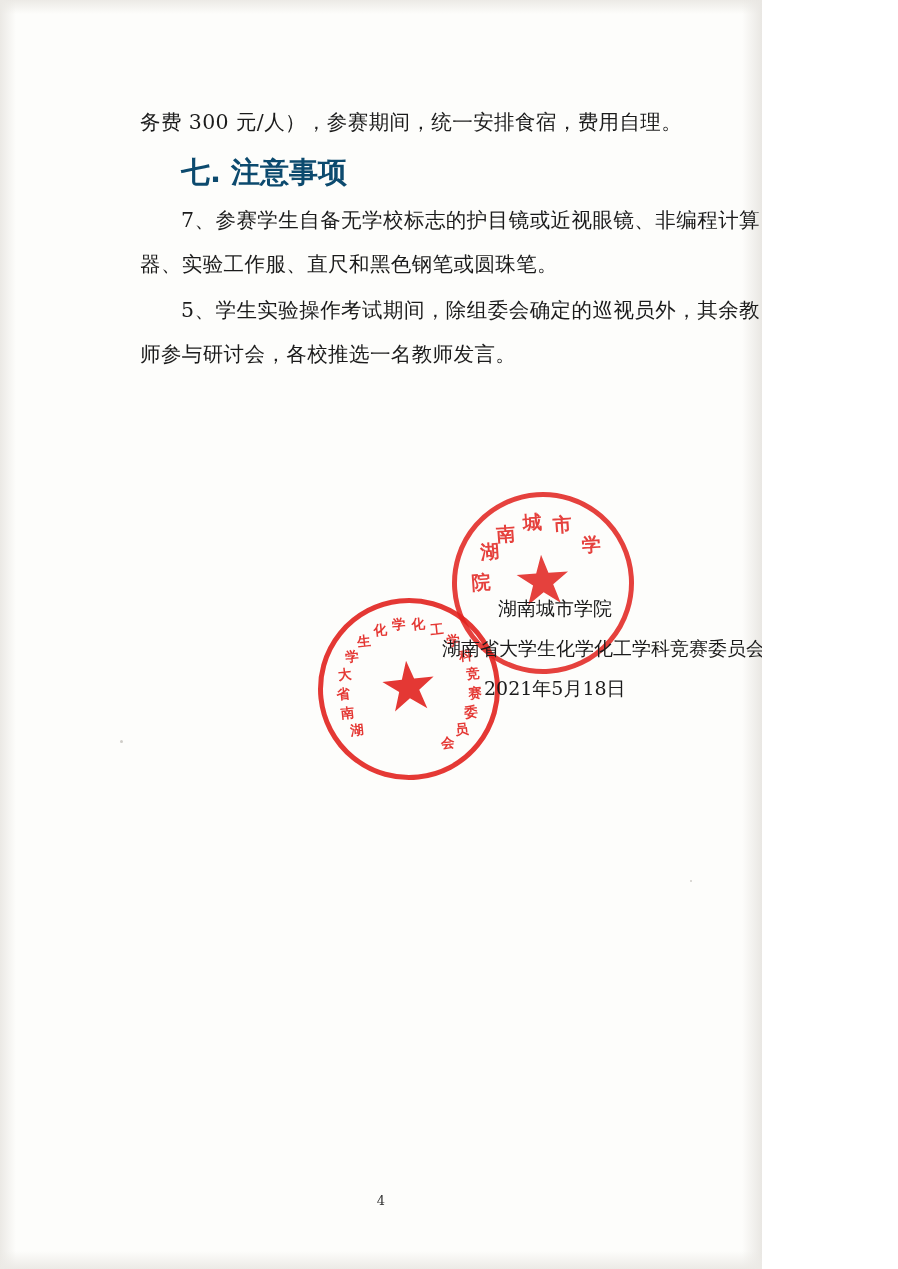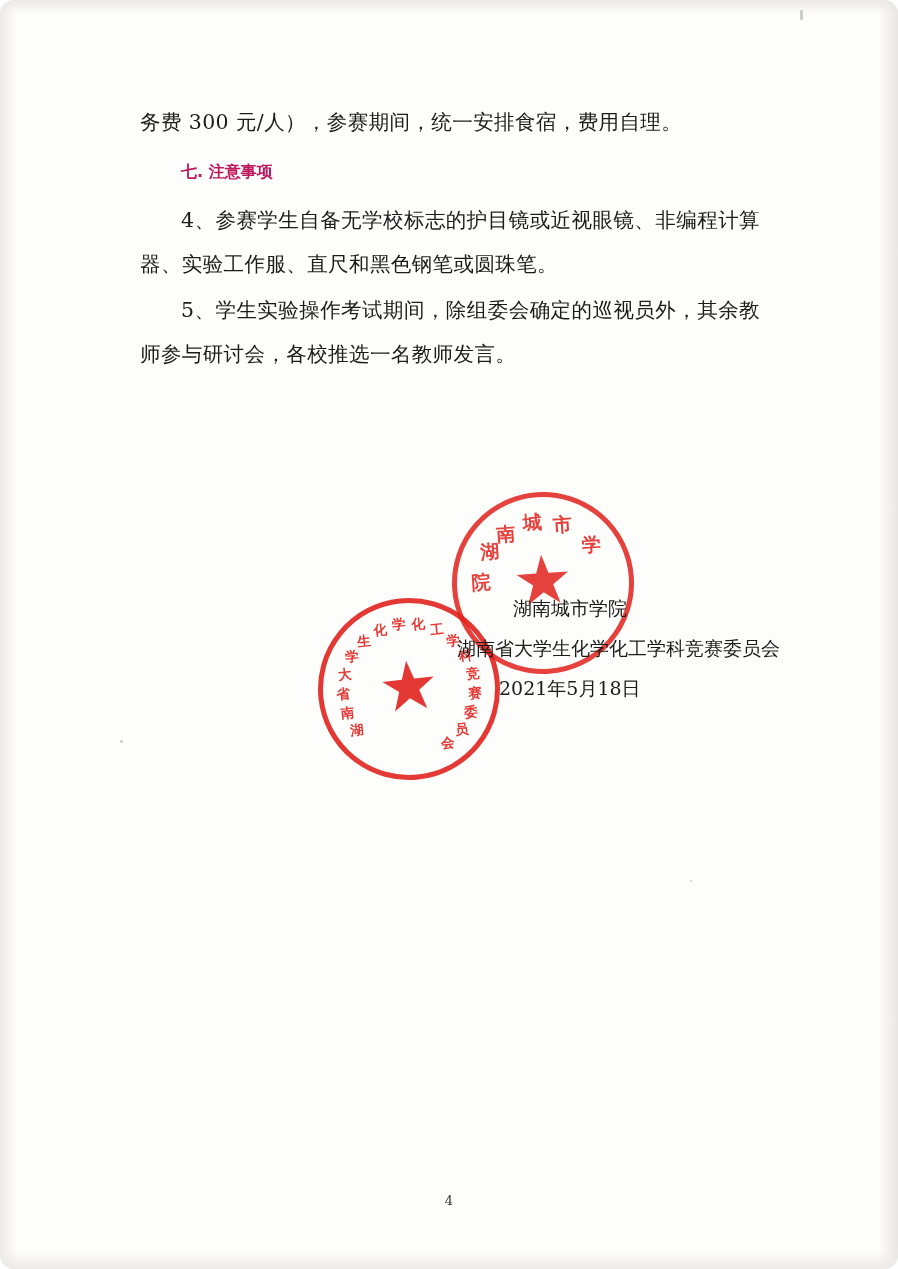--- a/index.html
+++ b/index.html
@@ -5,26 +5,25 @@
   html, body {
     margin: 0;
     padding: 0;
     background: #ffffff;
   }
   body {
     font-family: "DejaVu Serif", "Liberation Serif", serif;
   }
   .page {
     position: relative;
-    width: 898px;
+    width: 762px;
     height: 1269px;
     background: #fdfdfb;
     overflow: hidden;
     box-sizing: border-box;
-    border-radius: 14px;
   }
   
   .scan-edge-top {
     position: absolute;
     top: 0; left: 0; right: 0;
     height: 14px;
     background: linear-gradient(to bottom, #eceae6, rgba(255,255,255,0));
     pointer-events: none;
   }
   .scan-edge-left {
@@ -67,32 +66,32 @@
     color: #1b1b1b;
     letter-spacing: 0.4px;
     text-align: justify;
     margin: 0 0 2px 0;
     font-family: "DejaVu Serif", "Liberation Serif", serif;
   }
   .indent {
     text-indent: 41px;
   }
   .heading {
-    font-size: 16px;
+    font-size: 29px;
     line-height: 48px;
     font-weight: bold;
-    color: #be185d;
+    color: #0c4a6e;
     margin: 4px 0 2px 0;
     text-indent: 41px;
     font-family: "DejaVu Sans", "Liberation Sans", sans-serif;
   }
 
   .signature-block {
     position: absolute;
-    left: 457px;
+    left: 442px;
     top: 588px;
     width: 340px;
     text-align: left;
   }
   .sig-line {
     font-size: 19px;
     line-height: 40px;
     color: #1b1b1b;
     white-space: nowrap;
     font-family: "DejaVu Serif", "Liberation Serif", serif;
@@ -188,21 +187,21 @@
   <div class="scan-edge-right"></div>
   <div class="scan-edge-bottom"></div>
 
   <div class="speck" style="left:800px;top:10px;width:3px;height:10px;border-radius:1px;"></div>
   <div class="speck" style="left:120px;top:740px;width:3px;height:3px;"></div>
   <div class="speck" style="left:690px;top:880px;width:2px;height:2px;"></div>
 
   <div class="content">
     <p class="para">务费 300 元/人），参赛期间，统一安排食宿，费用自理。</p>
     <p class="heading">七. 注意事项</p>
-    <p class="para indent">4、参赛学生自备无学校标志的护目镜或近视眼镜、非编程计算器、实验工作服、直尺和黑色钢笔或圆珠笔。</p>
+    <p class="para indent">7、参赛学生自备无学校标志的护目镜或近视眼镜、非编程计算器、实验工作服、直尺和黑色钢笔或圆珠笔。</p>
     <p class="para indent">5、学生实验操作考试期间，除组委会确定的巡视员外，其余教师参与研讨会，各校推选一名教师发言。</p>
   </div>
 
   <div class="seal seal-main">
     <div class="seal-text">
       <div class="seal-char" style="transform: rotate(-55deg) translateY(-62px) rotate(55deg);">湖</div>
       <div class="seal-char" style="transform: rotate(-33deg) translateY(-62px) rotate(33deg);">南</div>
       <div class="seal-char" style="transform: rotate(-6deg) translateY(-62px) rotate(6deg);">城</div>
       <div class="seal-char" style="transform: rotate(22deg) translateY(-62px) rotate(-22deg);">市</div>
       <div class="seal-char" style="transform: rotate(55deg) translateY(-62px) rotate(-55deg);">学</div>

